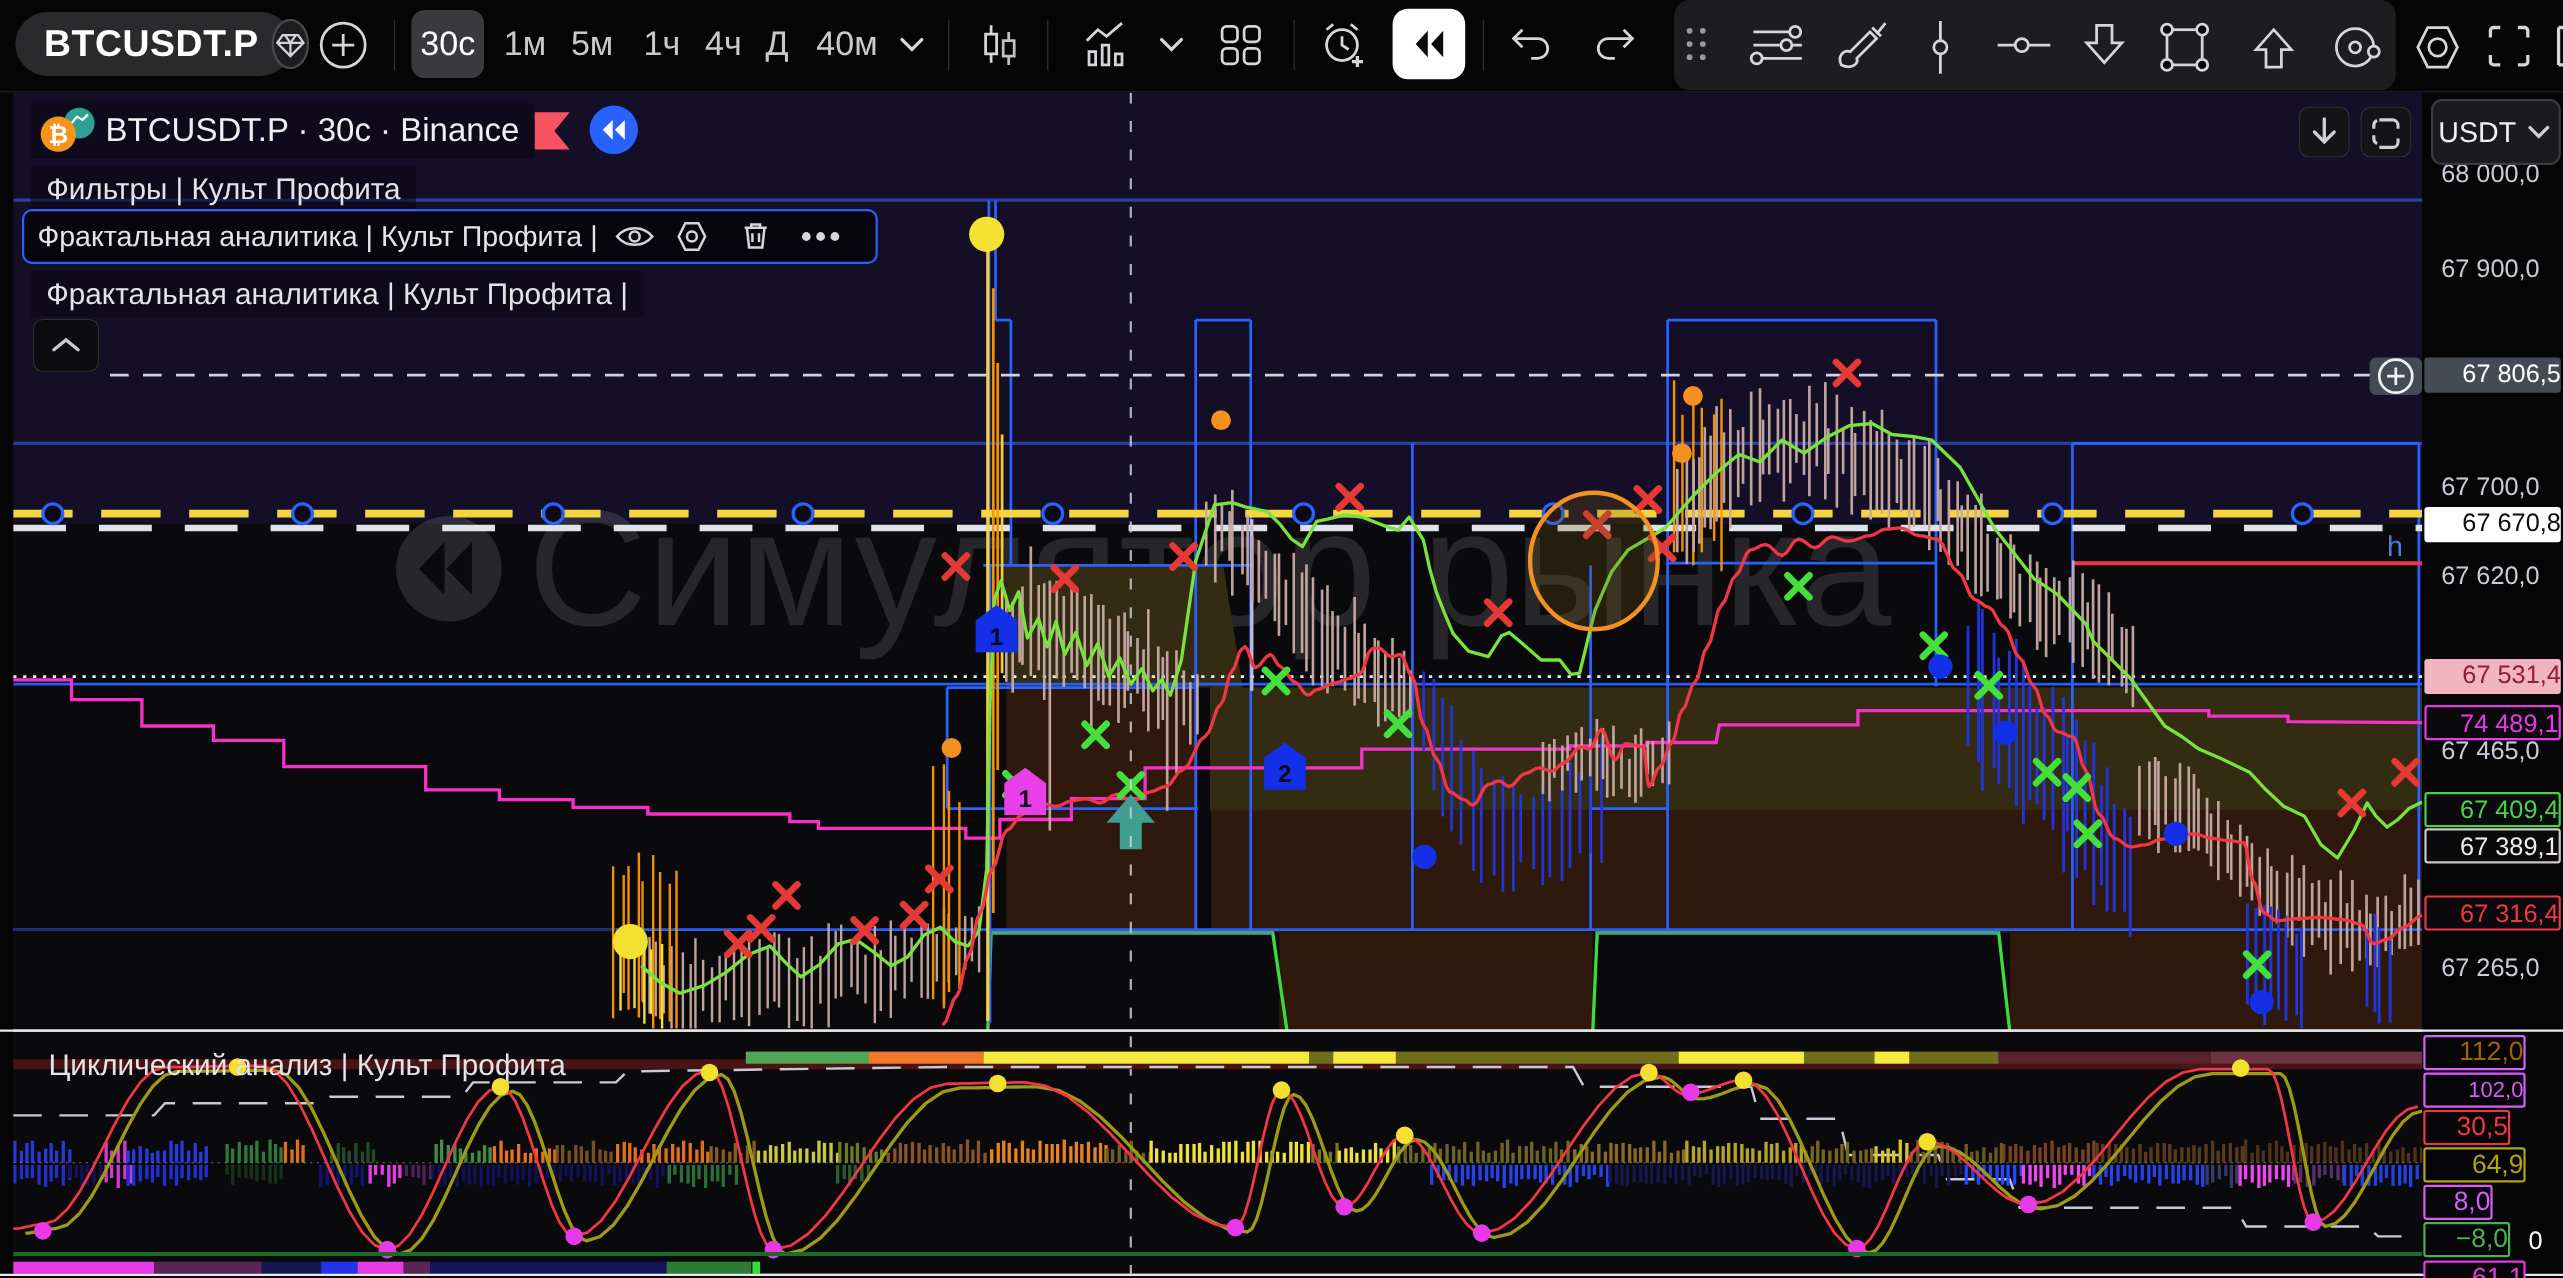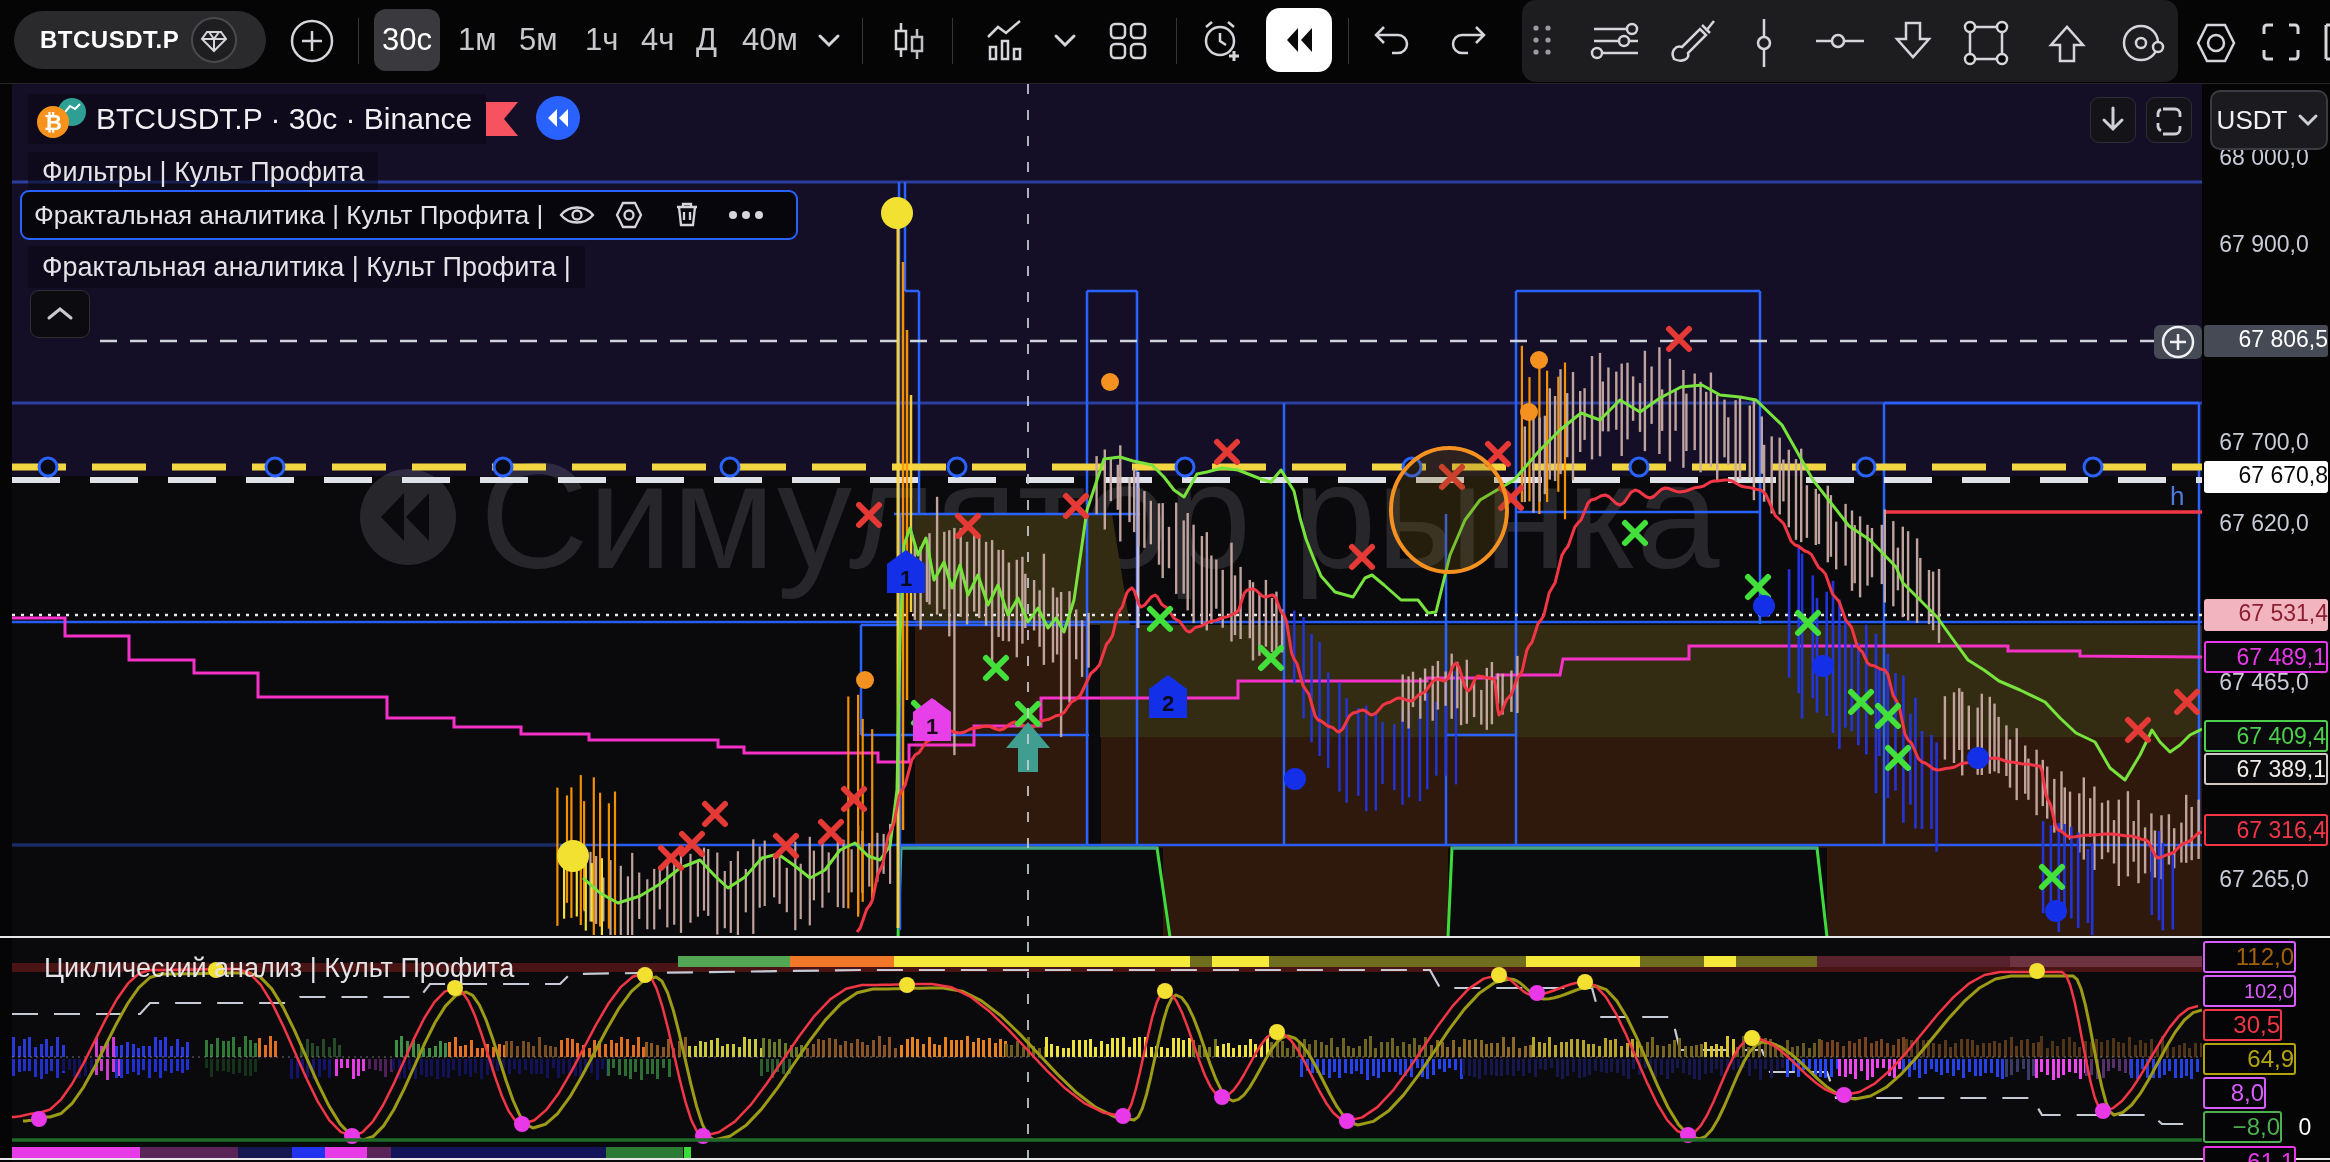--- a/index.html
+++ b/index.html
@@ -2,21 +2,21 @@
 <html><head><meta charset="utf-8"><style>
 * { margin:0; padding:0; box-sizing:border-box; }
 html,body { width:2330px; height:1162px; background:#050506; overflow:hidden;
   font-family:"Liberation Sans", sans-serif; }
 #stage { position:relative; width:2330px; height:1162px; }
 #chartsvg { position:absolute; left:0; top:0; }
 #toolbar { position:absolute; left:0; top:0; width:2330px; height:84px; background:#050506;
   border-bottom:1px solid #26262b; z-index:10; }
 .pill { position:absolute; left:14px; top:11px; width:252px; height:58px; background:#2a2a2d;
   border-radius:30px; display:flex; align-items:center; }
-.pillt { color:#fff; font-size:24px; font-weight:700; margin-left:26px; letter-spacing:0.5px;}
+.pillt { color:#fff; font-size:34px; font-weight:700; margin-left:26px; letter-spacing:0.5px;}
 .pillb { margin-left:12px; width:46px; height:46px; border-radius:50%; background:#1e1e21;
   border:2px solid #4a4a4e; display:flex; align-items:center; justify-content:center; }
 .ab { position:absolute; top:17px; }
 .sep { position:absolute; top:18px; width:1px; height:46px; background:#35353a; }
 .tfsel { position:absolute; left:374px; top:9px; width:66px; height:62px; background:#3a3a3e;
   border-radius:12px; color:#fff; font-size:31px; display:flex; align-items:center; justify-content:center; }
 .tf { position:absolute; top:9px; height:62px; color:#c8c9cd; font-size:31px; display:flex; align-items:center; }
 .replay { position:absolute; left:1266px; top:8px; width:66px; height:64px; background:#fff;
   border-radius:14px; display:flex; align-items:center; justify-content:center; }
 .tpanel { position:absolute; left:1522px; top:0; width:656px; height:82px; background:#1d1d20; border-radius:14px; }
@@ -1217,21 +1217,21 @@
 <div id="pricescale">
       <div class="ps" style="top:144px">68 000,0</div>
       <div class="ps" style="top:231px">67 900,0</div>
       <div class="ps" style="top:429px">67 700,0</div>
       <div class="ps" style="top:510px">67 620,0</div>
       <div class="ps" style="top:669px">67 465,0</div>
       <div class="ps" style="top:866px">67 265,0</div>
       <div class="pb" style="top:325px;left:2px;width:124px;background:#454a55;color:#fff;font-size:23px">67 806,5</div>
       <div class="pb" style="top:461px;left:2px;width:124px;background:#ffffff;color:#0a0a0a;font-size:23px">67 670,8</div>
       <div class="pb" style="top:599px;left:2px;width:124px;background:#f2b5c0;color:#8c1f31;font-size:23px">67 531,4</div>
-      <div class="pb" style="top:641px;left:2px;width:124px;background:#0a0a0d;color:#e838e8;border:2px solid #e838e8;font-size:23px">67 489,1</div>
+      <div class="pb" style="top:641px;left:2px;width:124px;background:#0a0a0d;color:#e838e8;border:2px solid #e838e8;font-size:23px">74 489,1</div>
       <div class="pb" style="top:720px;left:2px;width:124px;background:#0a0a0d;color:#4cd04c;border:2px solid #4cd04c;font-size:23px">67 409,4</div>
       <div class="pb" style="top:753px;left:2px;width:124px;background:#0a0a0d;color:#f0ece8;border:2px solid #cfc8c2;font-size:23px">67 389,1</div>
       <div class="pb" style="top:814px;left:2px;width:124px;background:#0a0a0d;color:#f23645;border:2px solid #f23645;font-size:23px">67 316,4</div>
       <div class="pb" style="top:941px;left:1px;width:93px;background:#050507;color:#a16207;border:2px solid #d95cff;font-size:24px">112,0</div>
       <div class="pb" style="top:975px;left:1px;width:93px;background:#050507;color:#d95cff;border:2px solid #d95cff;font-size:20px">102,0</div>
       <div class="pb" style="top:1009px;left:1px;width:79px;background:#050507;color:#f23645;border:2px solid #f23645;font-size:24px">30,5</div>
       <div class="pb" style="top:1043px;left:1px;width:93px;background:#050507;color:#b3a40f;border:2px solid #b3a40f;font-size:24px">64,9</div>
       <div class="pb" style="top:1077px;left:1px;width:63px;background:#050507;color:#d95cff;border:2px solid #d95cff;font-size:24px">8,0</div>
       <div class="pb" style="top:1111px;left:1px;width:79px;background:#050507;color:#4caf50;border:2px solid #4caf50;font-size:24px">−8,0</div>
       <div class="ps" style="top:1114px;left:88px;color:#fff;width:30px">0</div>

